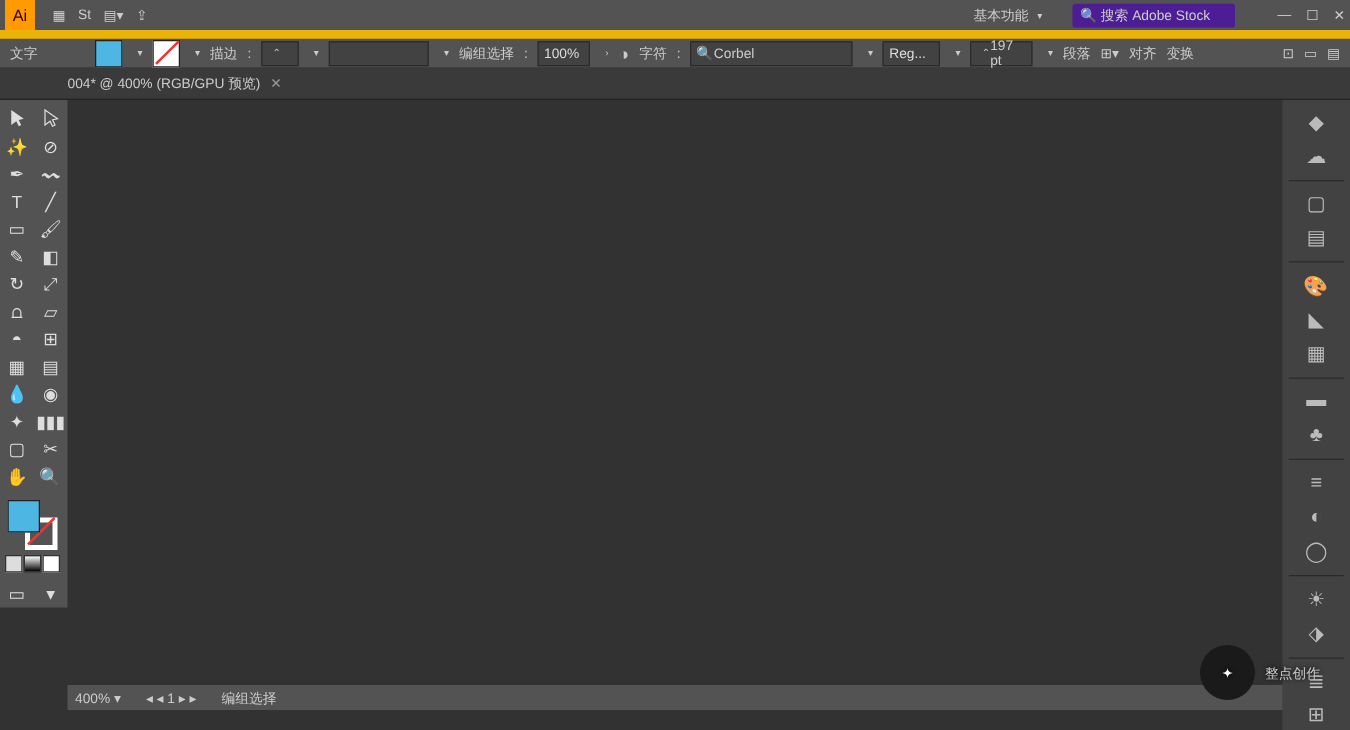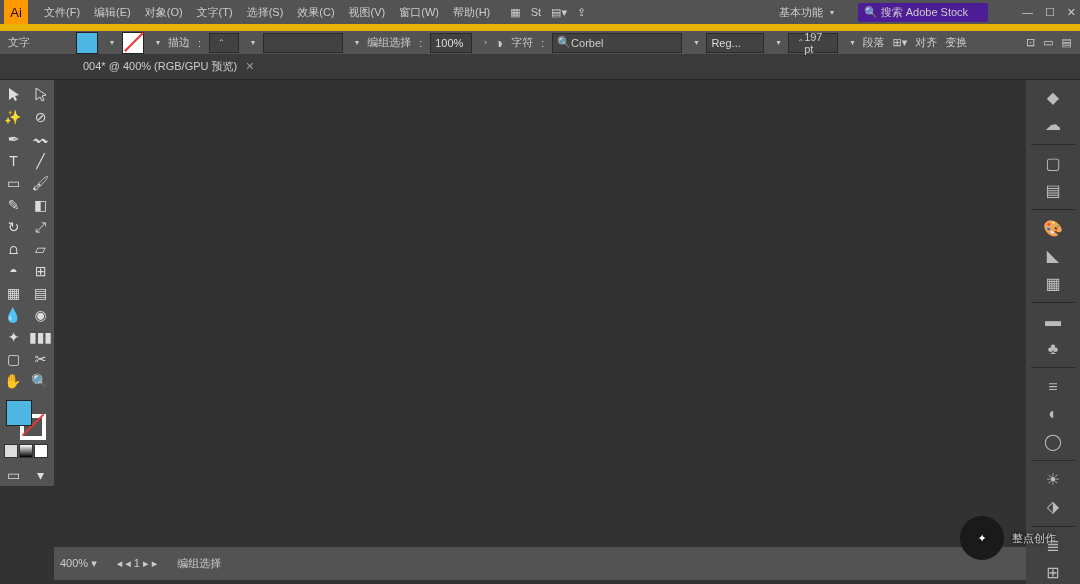--- a/index.html
+++ b/index.html
@@ -11,61 +11,50 @@
 .menu-right{margin-left:auto;display:flex;align-items:center;gap:24px}
 .search-stock{background:#4c1d95;padding:2px 6px;border-radius:2px;color:#888;width:130px}
 .win-ctrl{display:flex;gap:12px;margin-left:10px;color:#aaa}
 .optbar{height:30px;background:#535353;border-top:7px solid #eab308;display:flex;align-items:center;padding:0 8px;gap:8px}
 .swatch{width:22px;height:22px;border:1px solid #222}
 .fillsw{background:#4db6e2}
 .strokesw{background:#fff;position:relative}
 .strokesw:after{content:"";position:absolute;left:-2px;top:8px;width:26px;height:2px;background:#e33;transform:rotate(-45deg)}
 .fld{background:#424242;border:1px solid #2a2a2a;padding:2px 4px;height:20px;display:flex;align-items:center;color:#ddd}
 .chev{font-size:8px;margin-left:4px}
-.tabbar{height:26px;background:#3a3a3a;display:flex;align-items:center;padding-left:83px;border-bottom:1px solid #222}
+.tabbar{height:26px;background:#3a3a3a;display:flex;align-items:center;padding-left:54px;border-bottom:1px solid #222}
 .tab{color:#eee;display:flex;align-items:center;gap:8px}
 .tab .x{color:#999}
 .toolbar{width:54px;background:#535353;padding-top:4px;position:absolute;left:0;top:80px}
 .trow{display:flex}
 .tool{width:27px;height:22px;display:flex;align-items:center;justify-content:center;color:#ddd;font-size:14px;position:relative}
 .tool svg{width:16px;height:16px;fill:#ddd}
 .fillstroke{position:relative;width:40px;height:40px;margin:8px 0 0 6px}
 .fsbox{position:absolute;width:26px;height:26px;border:1px solid #222}
 .fs-fill{background:#4db6e2;left:0;top:0;z-index:2}
 .fs-stroke{background:#535353;border:4px solid #fff;right:0;bottom:0}
 .fs-stroke:after{content:"";position:absolute;left:-6px;top:6px;width:30px;height:2px;background:#e33;transform:rotate(-45deg)}
 .modeicons{display:flex;gap:1px;margin:4px 0 0 4px}
 .modeicons div{width:14px;height:14px;border:1px solid #333}
 .canvas-wrap{flex:1;background:#4b4b4b;margin-left:54px;margin-right:54px;position:relative;overflow:hidden}
 .ruler-v{position:absolute;top:0;left:0;bottom:0;width:16px;background:#eee;border-right:1px solid #999}
 .rpanel{width:54px;background:#424242;position:absolute;right:0;top:80px;bottom:0;display:flex;flex-direction:column;align-items:center;gap:4px;padding-top:6px}
 .rpanel .pbtn{width:26px;height:26px;display:flex;align-items:center;justify-content:center;color:#bbb;font-size:16px}
 .rpanel .sep{height:1px;width:80%;background:#2a2a2a;margin:3px 0}
-.statusbar{position:absolute;bottom:4px;left:54px;right:54px;height:33px;background:#535353;display:flex;align-items:center;padding:0 6px;gap:20px;color:#ddd;font-size:10px}
+.statusbar{position:absolute;bottom:16px;left:54px;right:54px;height:20px;background:#535353;display:flex;align-items:center;padding:0 6px;gap:20px;color:#ddd;font-size:10px}
 .watermark{position:absolute;right:24px;bottom:24px;display:flex;align-items:center;gap:8px;color:#fff;font-size:22px;text-shadow:0 0 4px #000}
 .wm-av{width:44px;height:44px;background:#1a1a1a;border-radius:50%;display:flex;align-items:center;justify-content:center;color:#fff}
 .mbar-icons{display:flex;gap:10px;margin-left:14px;color:#bbb;font-size:13px}
 .workspace{display:flex;align-items:center;gap:3px;color:#ddd}
 </style>
 </head>
 <body>
 
 <div class="menubar">
   <div class="app-icon">Ai</div>
-  <div class="menu-items">
-    <span>文件(F)</span>
-    <span>编辑(E)</span>
-    <span>对象(O)</span>
-    <span>文字(T)</span>
-    <span>选择(S)</span>
-    <span>效果(C)</span>
-    <span>视图(V)</span>
-    <span>窗口(W)</span>
-    <span>帮助(H)</span>
-  </div>
   <div class="mbar-icons">
     <span>▦</span>
     <span>St</span>
     <span>▤▾</span>
     <span>⇪</span>
   </div>
   <div class="menu-right">
     <div class="workspace">
       <span>基本功能</span>
         <span class="chev">▾</span>
@@ -87,21 +76,21 @@
   <span>描边</span>:
   <div class="fld" style="width:30px">
       <span class="chev">⌃</span>
     </div><span class="chev">▾</span>
   <div class="fld" style="width:80px"></div><span class="chev">▾</span>
   <span>编组选择</span>:
   <div class="fld" style="width:42px">100%</div><span class="chev">›</span>
   <span style="font-size:14px">◑</span>
   <span>字符</span>:
   <div class="fld" style="width:130px">🔍 <span>Corbel</span></div><span class="chev">▾</span>
-  <div class="fld" style="width:58px">Reg...</div><span class="chev">▾</span>
+  <div class="fld" style="width:46px">Reg...</div><span class="chev">▾</span>
   <div class="fld" style="width:50px">
       <span class="chev">⌃</span> 
       <span>197 pt</span>
     </div><span class="chev">▾</span>
   <span>段落</span>
   <span>⊞▾</span>
   <span>对齐</span>
   <span>变换</span>
   <span style="margin-left:auto"></span>
   <span>⊡</span>

